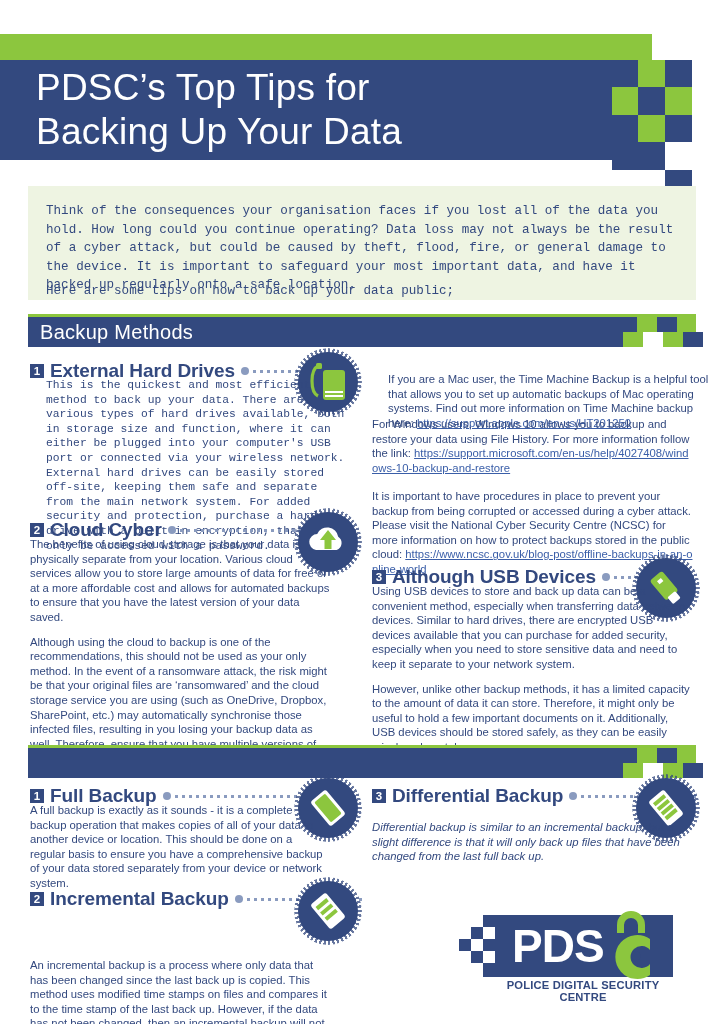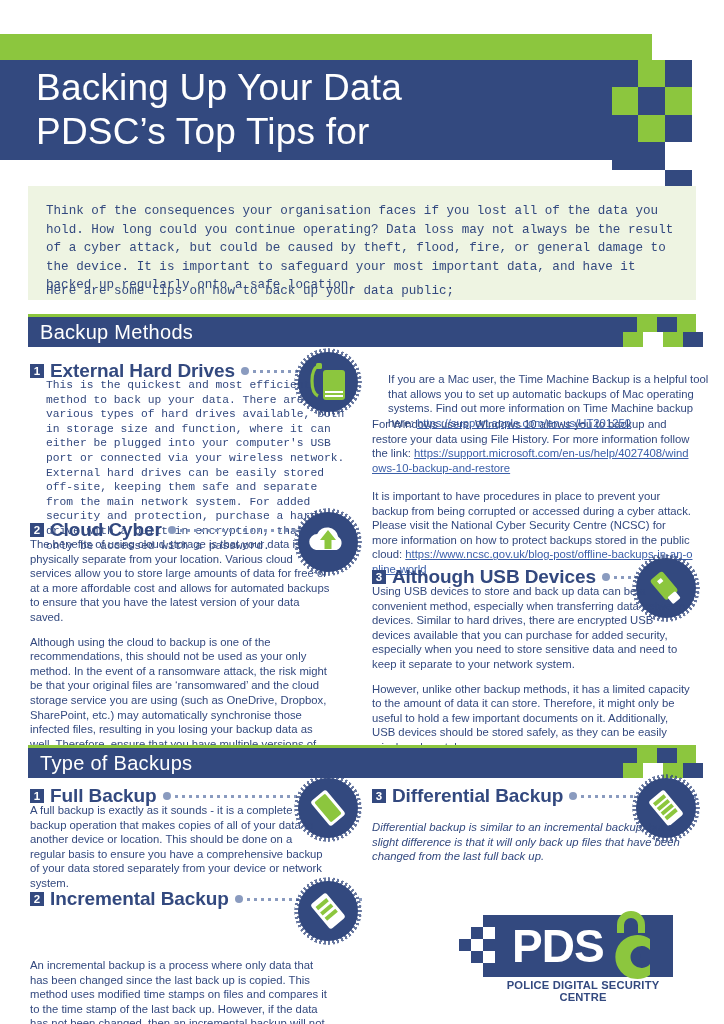--- a/index.html
+++ b/index.html
@@ -111,22 +111,22 @@
 </head>
 <body>
 
 <div class="page">
 
   <div class="eyebrow-band"></div>
   <div class="eyebrow-text">POLICE DIGITAL SECURITY CENTRE ADVICE GUIDE</div>
 
   <div class="title-band"></div>
   <div class="title-text">
+    <div>PDSC’s Top Tips for</div>
     <div>Backing Up Your Data</div>
-    <div>PDSC’s Top Tips for</div>
   </div>
 
   <div class="checker" style="left:612px;top:60px;width:80px;height:110px;">
     <div class="sq" style="left:0px;top:0px;width:26px;height:110px;background:#33497f;"></div>
     <div class="sq" style="left:26px;top:0px;width:27px;height:27px;background:#8cc63e;"></div>
     <div class="sq" style="left:53px;top:0px;width:27px;height:27px;background:#33497f;"></div>
     <div class="sq" style="left:0px;top:27px;width:26px;height:28px;background:#8cc63e;"></div>
     <div class="sq" style="left:26px;top:27px;width:27px;height:28px;background:#33497f;"></div>
     <div class="sq" style="left:53px;top:27px;width:27px;height:28px;background:#8cc63e;"></div>
     <div class="sq" style="left:26px;top:55px;width:27px;height:27px;background:#8cc63e;"></div>
@@ -231,21 +231,20 @@
     </svg>
   </div>
 
   <div class="body-txt" style="left:372px;top:584px;width:322px;">
     <p>Using USB devices to store and back up data can be a convenient method, especially when transferring data between devices. Similar to hard drives, there are encrypted USB devices available that you can purchase for added security, especially when you need to store sensitive data and need to keep it separate to your network system.</p>
     <p>However, unlike other backup methods, it has a limited capacity to the amount of data it can store. Therefore, it might only be useful to hold a few important documents on it. Additionally, USB devices should be stored safely, as they can be easily misplaced or stolen.</p>
   </div>
 
   <div class="sec-rule" style="left:28px;top:745px;width:668px;"></div>
   <div class="sec-band" style="left:28px;top:748px;width:620px;"></div>
-  <div class="sec-title" style="left:40px;top:752px;">Type of Backups</div>
   <div class="checker" style="left:637px;top:748px;width:59px;height:30px;">
     <div class="sq" style="left:0px;top:0px;width:20px;height:15px;background:#8cc63e;"></div>
     <div class="sq" style="left:20px;top:0px;width:20px;height:15px;background:#33497f;"></div>
     <div class="sq" style="left:40px;top:0px;width:19px;height:15px;background:#8cc63e;"></div>
     <div class="sq" style="left:-14px;top:15px;width:20px;height:15px;background:#8cc63e;"></div>
     <div class="sq" style="left:6px;top:15px;width:20px;height:15px;background:#ffffff;"></div>
     <div class="sq" style="left:26px;top:15px;width:20px;height:15px;background:#8cc63e;"></div>
     <div class="sq" style="left:46px;top:15px;width:20px;height:15px;background:#33497f;"></div>
   </div>
 

